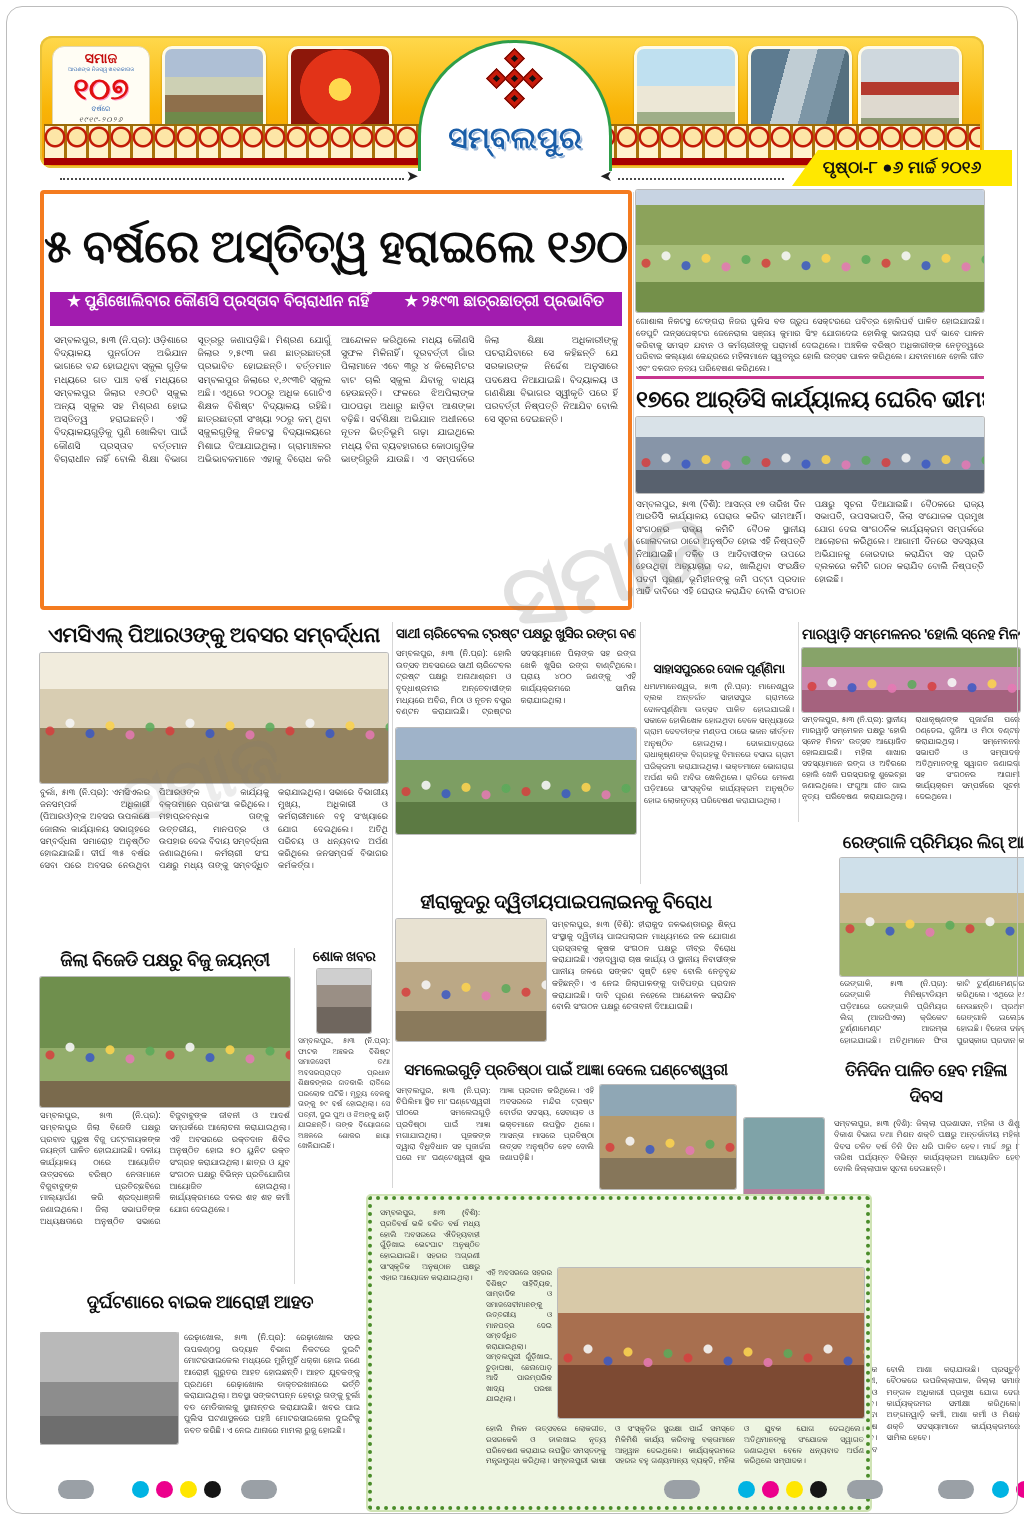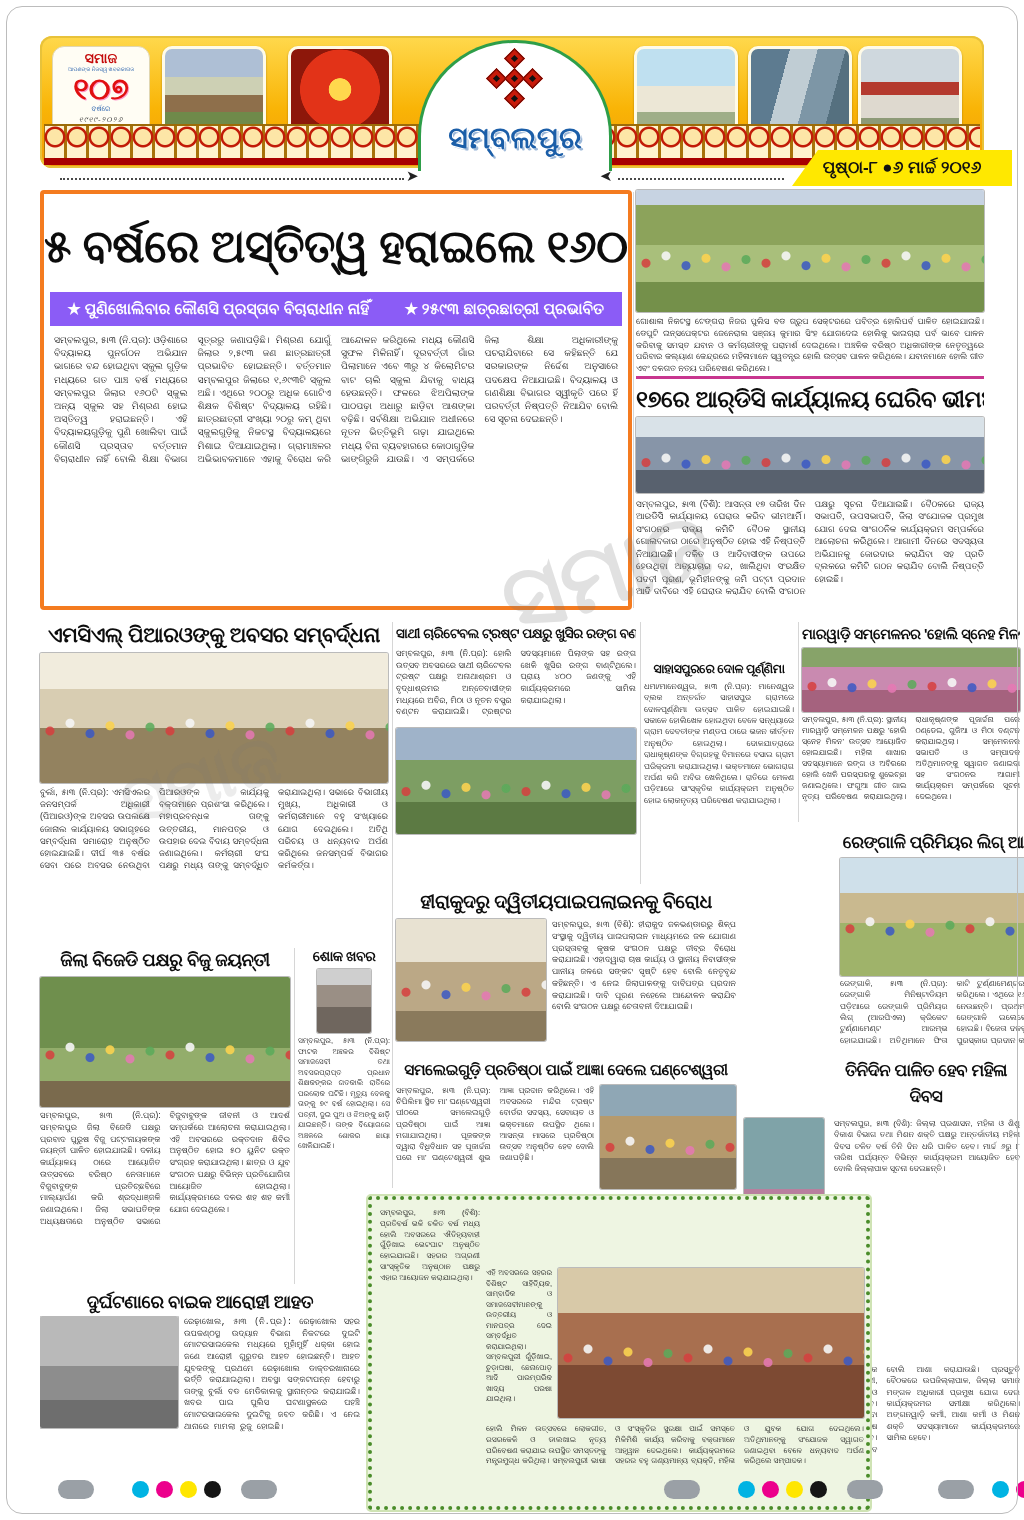--- a/index.html
+++ b/index.html
@@ -65,21 +65,21 @@
       radial-gradient(circle at 90px 63%,rgba(230,120,180,.85) 4px,transparent 5px),
       radial-gradient(circle at 110px 57%,rgba(90,170,90,.85) 4px,transparent 5px);}
   .divider-pink{background:#c8368f;height:3px;}
   .vrule{width:1px;background:#d6d6d6;}
   .wm{color:rgba(120,120,120,.22);font-weight:bold;transform:rotate(-18deg);z-index:40;pointer-events:none;}
 
   
   .leadbox{left:40px;top:190px;width:592px;height:420px;border:4px solid #f47b20;border-radius:4px;
            box-sizing:border-box;background:#fff;}
   .leadhead{margin-top:6px;font-size:44px;line-height:92px;height:92px;transform:scaleY(1.04);}
-  .pinkbar{margin:0 6px;height:34px;background:#8b5cf6;color:#fff;display:flex;align-items:center;
+  .pinkbar{margin:0 6px;height:34px;background:#a21caf;color:#fff;display:flex;
            justify-content:space-around;font-weight:bold;font-size:15.5px;overflow:hidden;white-space:nowrap;}
   .leadbody{margin:8px 10px 0;height:258px;font-size:9.3px;}
 
   
   .p-holi{background:linear-gradient(180deg,#c7d3e2 0 12%,#8ca35b 12% 45%,#a9bf7b 45% 75%,#74904a 75%);}
   .p-bhim{background:linear-gradient(180deg,#d9e2e8 0 26%,#8795a8 26% 70%,#58616e 70%);}
   .p-mcl{background:linear-gradient(180deg,#f1ecdd 0 28%,#d8cdb2 28% 58%,#93825f 58%);}
   .p-sathi{background:linear-gradient(180deg,#9fb3c9 0 30%,#7d9e63 30% 70%,#5c7a43 70%);}
   .p-marwari{background:linear-gradient(180deg,#87a369 0 30%,#c98ab0 30% 65%,#a5627e 65%);}
   .p-rengali{background:linear-gradient(180deg,#cfe0ea 0 30%,#c9b98f 30% 55%,#9fb36a 55%);}
@@ -232,21 +232,21 @@
 
   <div class="abs greenbox">
     <div class="abs body-text" style="left:8px;top:8px;width:100px;height:294px;font-size:7.6px;">ସମ୍ବଲପୁର, ୫ା୩ (ବିଶି): ପ୍ରତିବର୍ଷ ଭଳି ଚଳିତ ବର୍ଷ ମଧ୍ୟ ହୋଲି ଅବସରରେ ଐତିହ୍ୟବାହୀ ଗୁଁଡ଼ିଖାଇ ଭେଟଘାଟ ଅନୁଷ୍ଠିତ ହୋଇଯାଇଛି। ସହରର ଅଗ୍ରଣୀ ସାଂସ୍କୃତିକ ଅନୁଷ୍ଠାନ ପକ୍ଷରୁ ଏହାର ଆୟୋଜନ କରାଯାଇଥିଲା।</div>
     <div class="abs body-text" style="left:114px;top:68px;width:66px;height:150px;font-size:7.4px;">ଏହି ଅବସରରେ ସହରର ବିଶିଷ୍ଟ ସାହିତ୍ୟିକ, ସାମ୍ବାଦିକ ଓ ସମାଜସେବୀମାନଙ୍କୁ ଉତ୍ତରୀୟ ଓ ମାନପତ୍ର ଦେଇ ସମ୍ବର୍ଦ୍ଧିତ କରାଯାଇଥିଲା। ସମ୍ବଲପୁରୀ ଗୁଁଡ଼ିଖାଇ, ଚୁଡ଼ାଘଷା, ଛେନାପୋଡ଼ ଆଦି ପାରମ୍ପରିକ ଖାଦ୍ୟ ପରଷା ଯାଇଥିଲା।</div>
     <div class="abs photo p-gundi speckle" style="left:186px;top:68px;width:306px;height:150px;"></div>
     <div class="abs body-text cols3" style="left:114px;top:224px;width:378px;height:78px;font-size:7.6px;">ହୋଲି ମିଳନ ଉତ୍ସବରେ ଲୋକଗୀତ, ରସରକେଳି ଓ ଡାଲଖାଇ ନୃତ୍ୟ ପରିବେଷଣ କରାଯାଇ ଉପସ୍ଥିତ ସମସ୍ତଙ୍କୁ ମନ୍ତ୍ରମୁଗ୍ଧ କରିଥିଲା। ସମ୍ବଲପୁରୀ ଭାଷା ଓ ସଂସ୍କୃତିର ସୁରକ୍ଷା ପାଇଁ ସମସ୍ତେ ମିଳିମିଶି କାର୍ଯ୍ୟ କରିବାକୁ ବକ୍ତାମାନେ ଆହ୍ୱାନ ଦେଇଥିଲେ। କାର୍ଯ୍ୟକ୍ରମରେ ସହରର ବହୁ ଗଣ୍ୟମାନ୍ୟ ବ୍ୟକ୍ତି, ମହିଳା ଓ ଯୁବକ ଯୋଗ ଦେଇଥିଲେ। ଅତିଥିମାନଙ୍କୁ ସଂଯୋଜକ ସ୍ୱାଗତ ଜଣାଇଥିବା ବେଳେ ଧନ୍ୟବାଦ ଅର୍ପଣ କରିଥିଲେ ସମ୍ପାଦକ।</div>
   </div>
 
   <div class="abs" style="left:40px;top:1288px;width:320px;">
     <div class="headline nowrap" style="font-size:18px;height:28px;line-height:28px;">ଦୁର୍ଘଟଣାରେ ବାଇକ ଆରୋହୀ ଆହତ</div>
-    <div style="margin-top:0;overflow:hidden;height:180px;font-family:Liberation Mono, monospace;">
+    <div style="margin-top:16px;overflow:hidden;height:180px;">
       <div class="photo p-bike" style="float:left;width:138px;height:112px;margin:0 6px 4px 0;"></div>
       <div class="body-text" style="font-size:8.2px;">ରେଢ଼ାଖୋଲ, ୫ା୩ (ନି.ପ୍ର): ରେଢ଼ାଖୋଲ ସହର ଉପକଣ୍ଠସ୍ଥ ଉଦ୍ୟାନ ବିଭାଗ ନିକଟରେ ଦୁଇଟି ମୋଟରସାଇକେଲ ମଧ୍ୟରେ ମୁହାଁମୁହିଁ ଧକ୍କା ହୋଇ ଜଣେ ଆରୋହୀ ଗୁରୁତର ଆହତ ହୋଇଛନ୍ତି। ଆହତ ଯୁବକଙ୍କୁ ପ୍ରଥମେ ରେଢ଼ାଖୋଲ ଡାକ୍ତରଖାନାରେ ଭର୍ତ୍ତି କରାଯାଇଥିଲା। ଅବସ୍ଥା ସଙ୍କଟାପନ୍ନ ହେବାରୁ ତାଙ୍କୁ ବୁର୍ଲା ବଡ ମେଡିକାଲକୁ ସ୍ଥାନାନ୍ତର କରାଯାଇଛି। ଖବର ପାଇ ପୁଲିସ ଘଟଣାସ୍ଥଳରେ ପହଞ୍ଚି ମୋଟରସାଇକେଲ ଦୁଇଟିକୁ ଜବତ କରିଛି। ଏ ନେଇ ଥାନାରେ ମାମଲା ରୁଜୁ ହୋଇଛି।</div>
     </div>
   </div>
 
   <div class="abs wm" style="left:500px;top:520px;font-size:92px;">ସମାଜ</div>
   <div class="abs wm" style="left:120px;top:740px;font-size:70px;color:rgba(120,120,120,.14);">ସମାଜ</div>
 
   <div class="abs" style="left:58px;top:1480px;display:flex;gap:7px;align-items:center;">
     <span class="regpill"></span>

